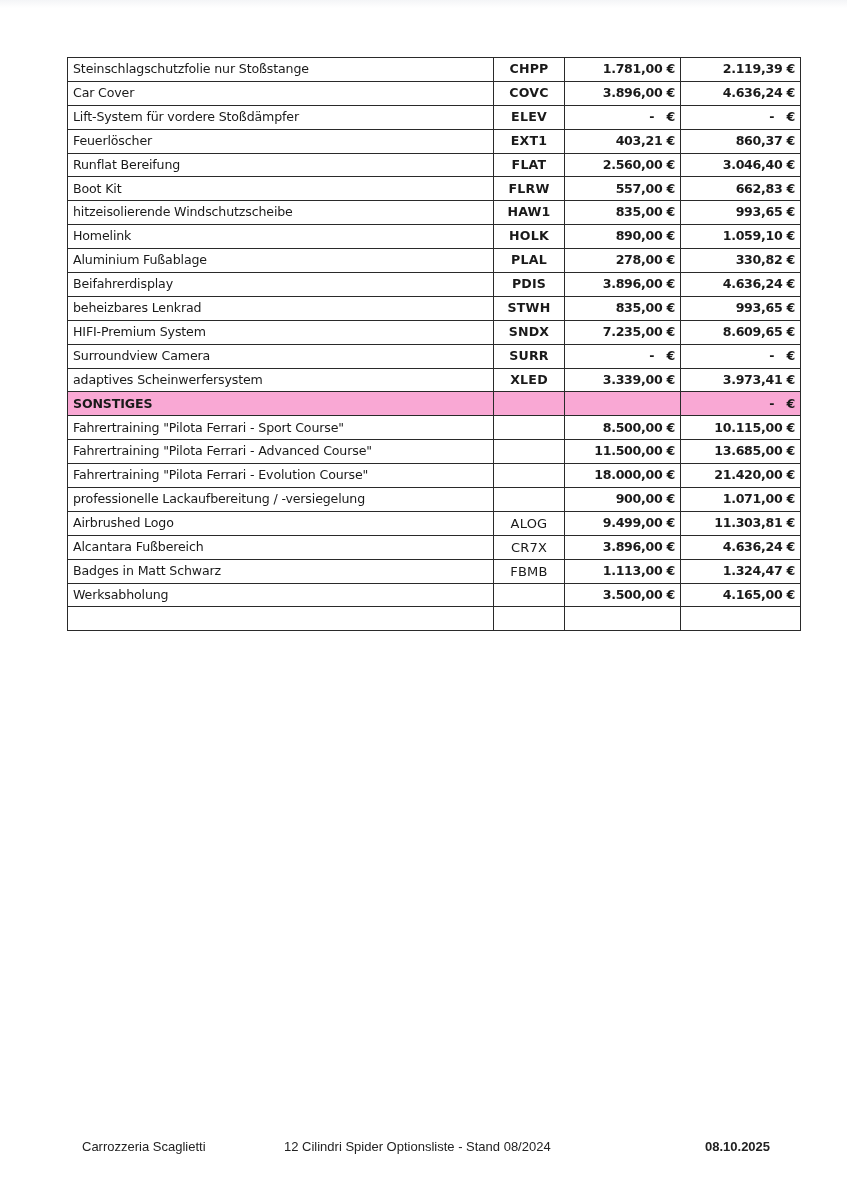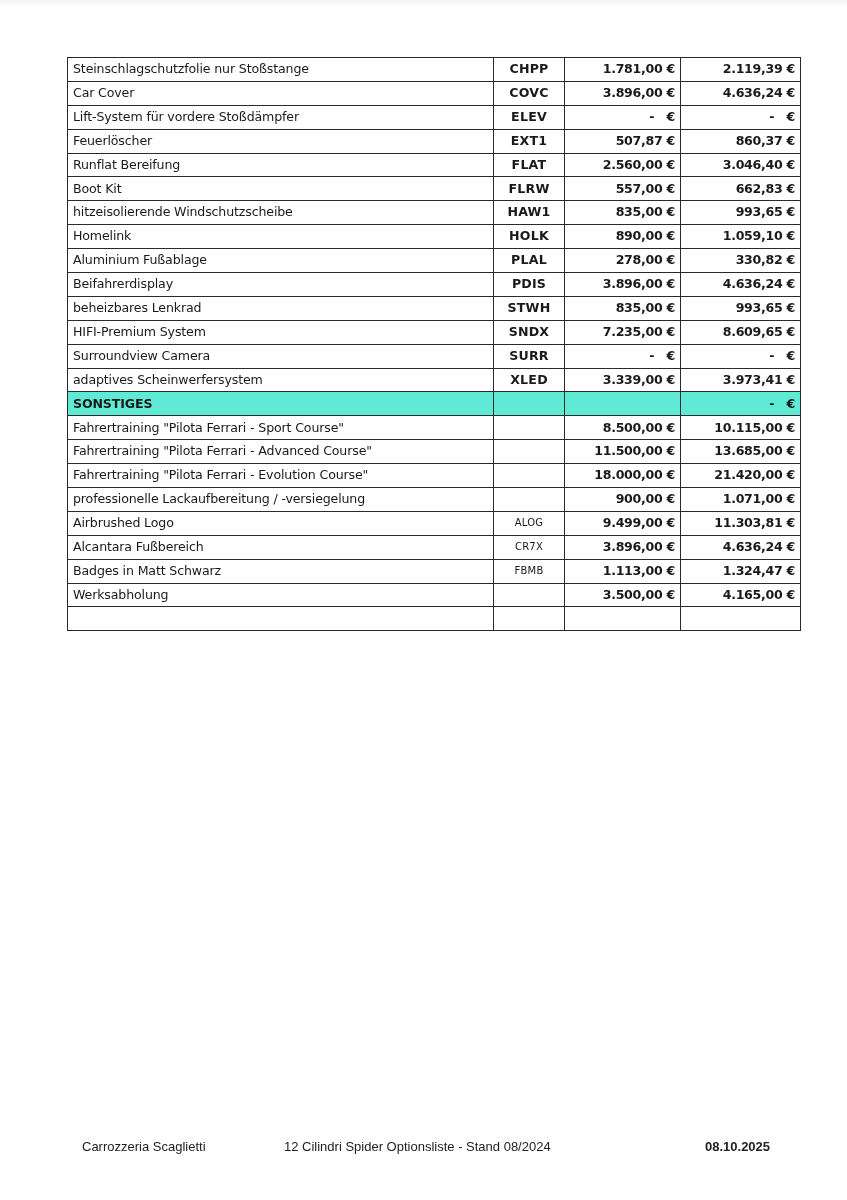--- a/index.html
+++ b/index.html
@@ -3,23 +3,23 @@
 <meta charset="utf-8">
 <style>
   html, body { margin: 0; padding: 0; background: #ffffff; }
   body { width: 847px; height: 1200px; position: relative; overflow: hidden; font-family: "Liberation Sans", "DejaVu Sans", sans-serif; color: #1a1a1a; }
   .page-top-shade { position: absolute; left: 0; top: 0; width: 847px; height: 8px; background: linear-gradient(#f4f5f7, #ffffff); }
   table.options { position: absolute; left: 67px; top: 57px; border-collapse: collapse; table-layout: fixed; width: 733px; }
   table.options td { border: 1.4px solid #2a2a2a; height: 22.9px; padding: 0 5px; font-size: 12.6px; white-space: nowrap; overflow: hidden; line-height: 1; }
   col.c-name { width: 426px; } col.c-code { width: 71px; } col.c-net { width: 116px; } col.c-gross { width: 120px; }
   td.name { text-align: left; padding-left: 3px; font-family: "DejaVu Sans", sans-serif; font-size: 11.6px; letter-spacing: -0.15px; }
   td.code { text-align: center; font-weight: bold; font-family: "DejaVu Sans", sans-serif; font-size: 11.4px; letter-spacing: 0.2px; }
-  td.code.small { font-weight: normal; font-size: 10px; }
+  td.code.small { font-weight: normal; font-size: 13px; }
   td.price { text-align: right; font-weight: bold; font-family: "DejaVu Sans", sans-serif; font-size: 11.6px; letter-spacing: -0.3px; padding-right: 5px; }
-  tr.section td { background: #5eead4; }
+  tr.section td { background: #f9a8d4; }
   tr.section td.name { font-weight: bold; }
   .footer { position: absolute; top: 1139px; font-family: "Liberation Sans", sans-serif; font-size: 13px; color: #222; }
   .footer.left { left: 82px; } .footer.center { left: 284px; } .footer.right { left: 705px; font-weight: bold; }
 </style>
 </head>
 <body>
 
 <div class="page-top-shade"></div>
 
 <table class="options">
@@ -44,21 +44,21 @@
       </tr>
       <tr>
         <td class="name">Lift-System für vordere Stoßdämpfer</td>
         <td class="code">ELEV</td>
         <td class="price" style="white-space: pre;">-   €</td>
         <td class="price" style="white-space: pre;">-   €</td>
       </tr>
       <tr>
         <td class="name">Feuerlöscher</td>
         <td class="code">EXT1</td>
-        <td class="price" style="white-space: pre;">507,87 €</td>
+        <td class="price" style="white-space: pre;">403,21 €</td>
         <td class="price" style="white-space: pre;">860,37 €</td>
       </tr>
       <tr>
         <td class="name">Runflat Bereifung</td>
         <td class="code">FLAT</td>
         <td class="price" style="white-space: pre;">2.560,00 €</td>
         <td class="price" style="white-space: pre;">3.046,40 €</td>
       </tr>
       <tr>
         <td class="name">Boot Kit</td>

